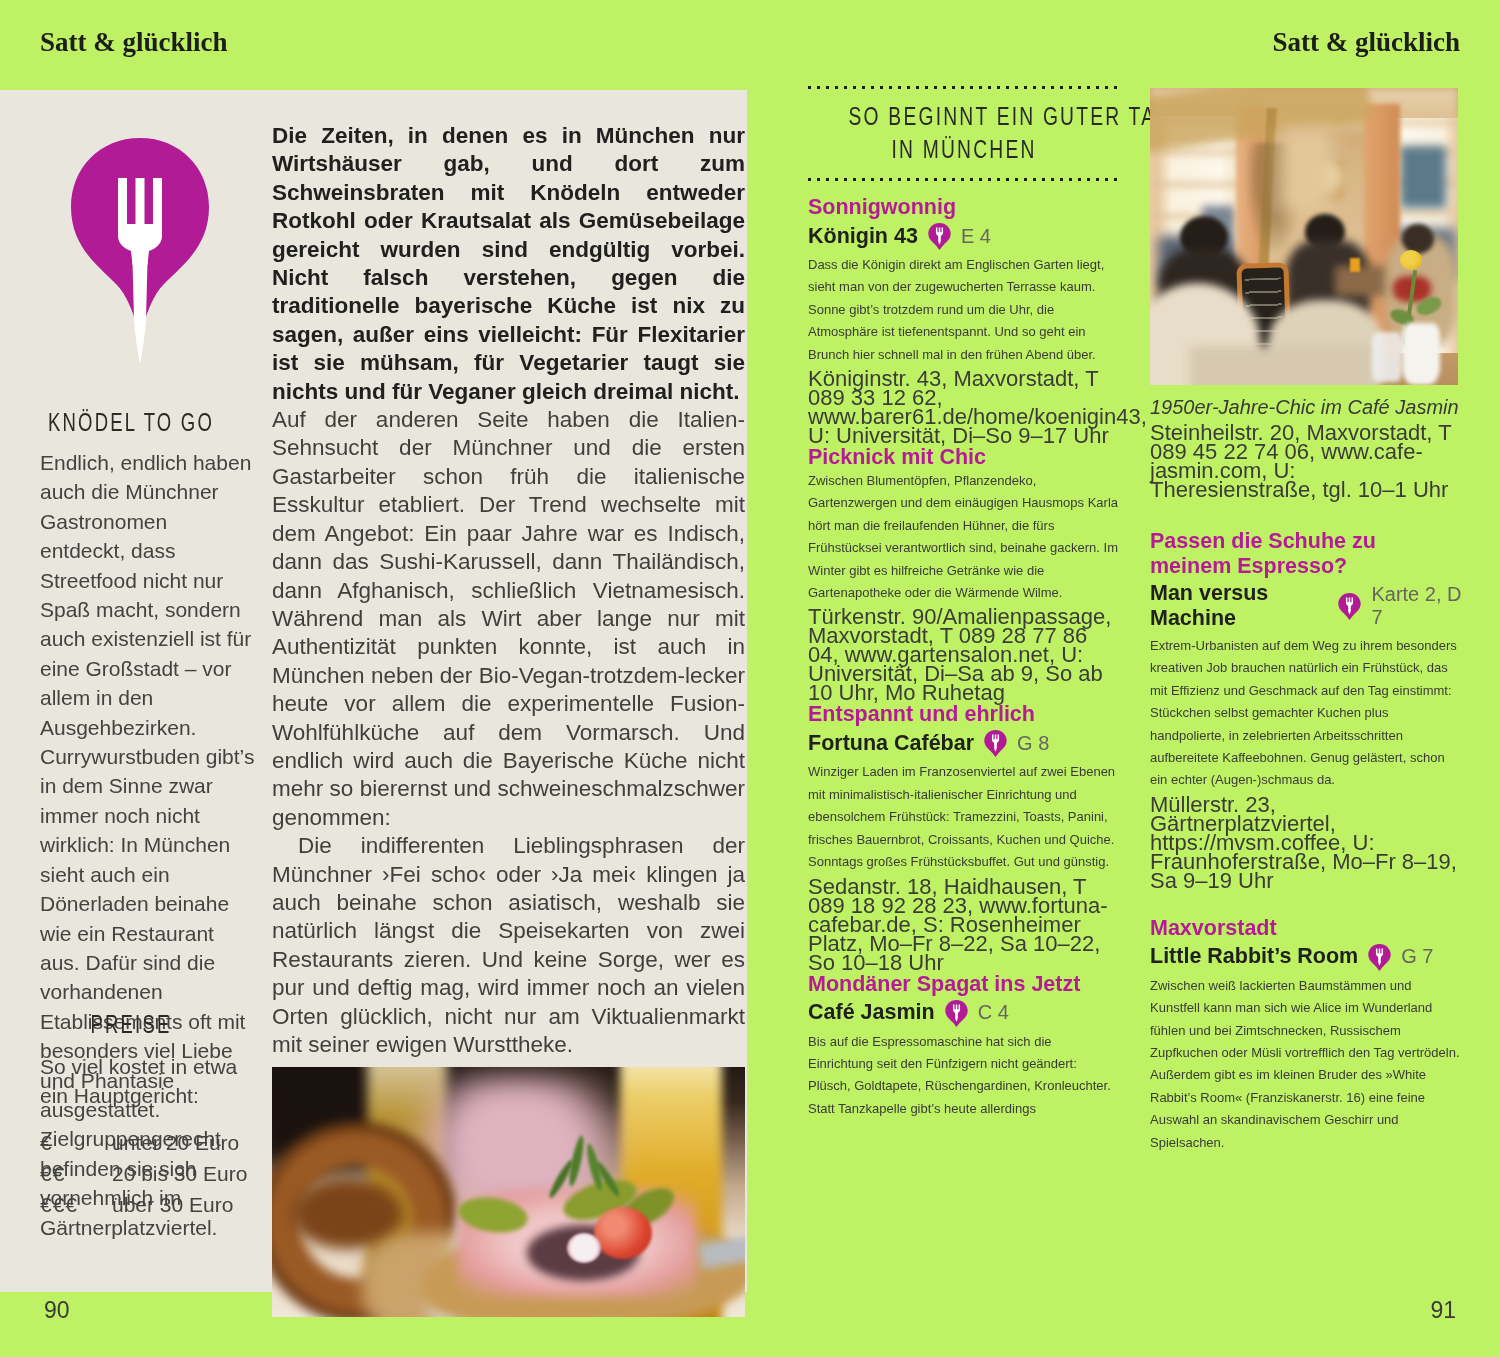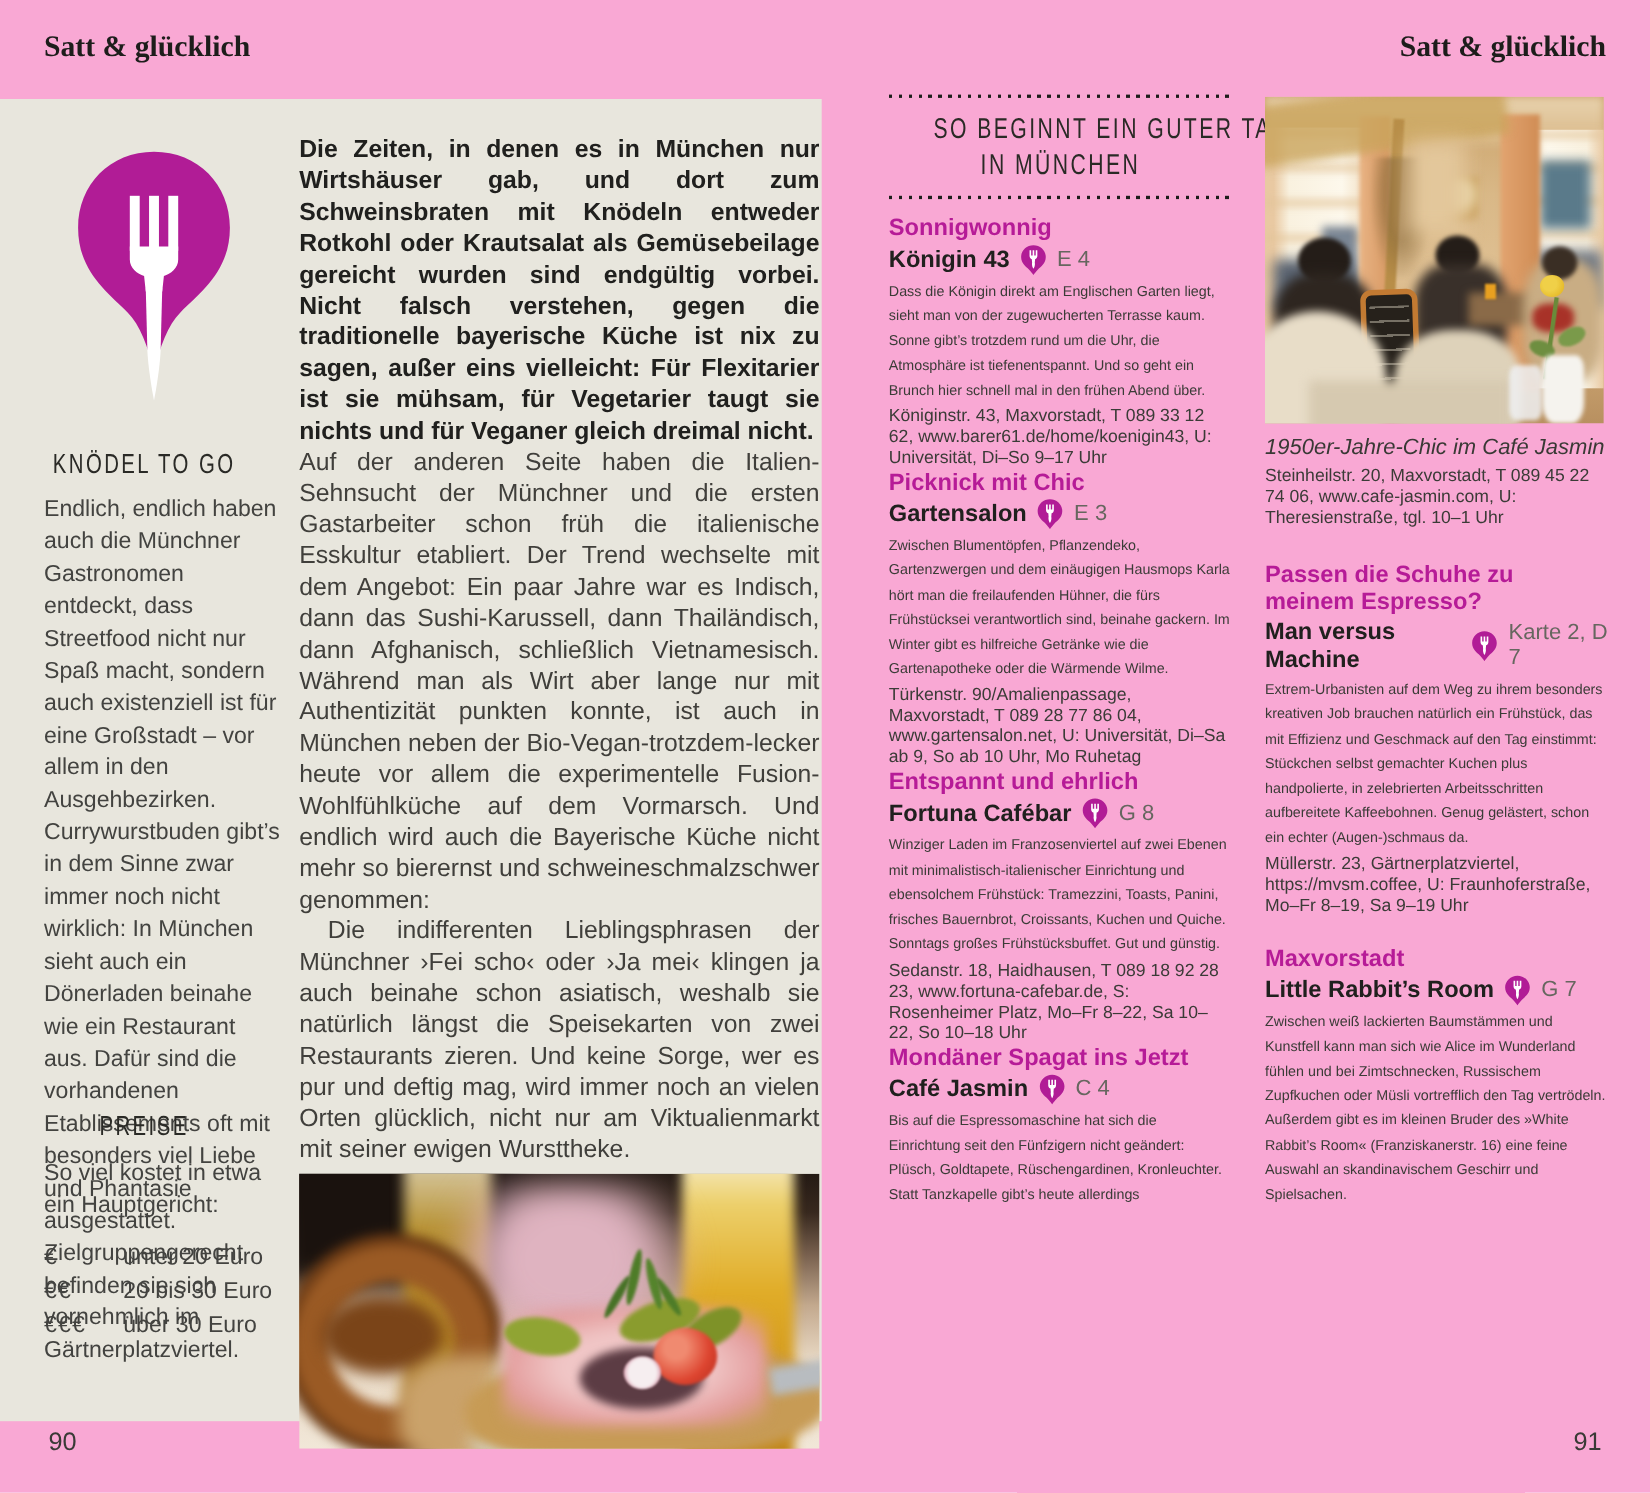--- a/index.html
+++ b/index.html
@@ -1,17 +1,17 @@
 <!DOCTYPE html>
 <html lang="de"><head>
 <meta charset="utf-8">
 <style>
   * { margin:0; padding:0; box-sizing:border-box; }
   body { background:#ffffff; }
-  .page { position:relative; width:1500px; height:1357px; background:#f9a8d4; overflow:hidden;
+  .page { position:relative; width:1500px; height:1357px; background:#bef264; overflow:hidden;
           font-family:"Liberation Sans", sans-serif; color:#222220; }
 
   .running-head { position:absolute; top:27px; font-family:"Liberation Serif", serif;
                   font-weight:700; font-size:27px; color:#1d1d1b; }
   .running-head.left  { left:40px; }
   .running-head.right { right:40px; }
 
   .beige { position:absolute; left:0; top:90px; width:747px; height:1202px; background:#e8e6dd; }
 
   
@@ -49,21 +49,21 @@
   .listing-title .script-head { display:block; font-size:26px; line-height:33px; }
 
   .entry { }
   .entry.first { margin-top:14px; }
   .kicker { font-weight:700; font-size:21.5px; line-height:25px; color:#b61b97; }
   .nameline { display:flex; align-items:center; gap:9px; margin-top:2px; margin-bottom:4px; }
   .ename { font-weight:700; font-size:21.5px; color:#20201e; }
   .eref { font-size:20px; color:#66665f; }
   .micon { display:inline-block; width:25px; height:28px; flex:0 0 auto; }
   .lbody { font-size:13px; line-height:22.4px; color:#3b3b37; hyphens:auto; }
-  .laddr { font-size:16px; line-height:19px; color:#3b3b37; margin-top:3px; hyphens:auto; }
+  .laddr { font-size:22px; line-height:19px; color:#3b3b37; margin-top:3px; hyphens:auto; }
 
   
   .rightcol { position:absolute; left:1150px; top:88px; width:312px; }
   .photo.cafe { width:308px; height:297px; }
   .rc-caption { font-style:italic; font-size:20px; line-height:26px; color:#393935; margin-top:9px; }
   .rc-body { margin-top:16px; }
   .rightcol .entry.e5 { margin-top:30px; }
   .rightcol .entry.e6 { margin-top:26px; }
 
   .pagenum { position:absolute; top:1297px; font-size:23px; color:#3a3a36; }
@@ -166,28 +166,20 @@
               <path fill="#fff" d="M9.2,6 h1.6 v5 h1.4 V6 h1.6 v5 h1.4 V6 h1.6 v5.6 c0,1.6 -1,2.6 -2.2,3 l-0.3,3.4 c0.5,2 -0.3,4.6 -1.3,6 c-1,-1.4 -1.8,-4 -1.3,-6 l-0.3,-3.4 c-1.2,-0.4 -2.2,-1.4 -2.2,-3 Z"></path>
             </svg></span>
         <span class="eref">E 4</span>
       </div>
       <p class="lbody">Dass die Königin direkt am Englischen Garten liegt, sieht man von der zugewucherten Terrasse kaum. Sonne gibt’s trotzdem rund um die Uhr, die Atmosphäre ist tiefenentspannt. Und so geht ein Brunch hier schnell mal in den frühen Abend über.</p>
       <p class="laddr">Königinstr. 43, Maxvorstadt, T 089 33 12 62, www.barer61.de/home/koenigin43, U: Universität, Di–So 9–17 Uhr</p>
     </div>
 
     <div class="entry">
       <div class="kicker">Picknick mit Chic</div>
-      <div class="nameline">
-        <span class="ename">Gartensalon</span>
-        <span class="micon"><svg viewBox="0 0 26 30" width="25" height="28">
-              <path fill="#b11c96" d="M13,1 C19.6,1 25,6.1 25,12.4 C25,18.7 20.3,21.6 17.4,24.6 C15.6,26.5 14,28.6 13,30 C12,28.6 10.4,26.5 8.6,24.6 C5.7,21.6 1,18.7 1,12.4 C1,6.1 6.4,1 13,1 Z"></path>
-              <path fill="#fff" d="M9.2,6 h1.6 v5 h1.4 V6 h1.6 v5 h1.4 V6 h1.6 v5.6 c0,1.6 -1,2.6 -2.2,3 l-0.3,3.4 c0.5,2 -0.3,4.6 -1.3,6 c-1,-1.4 -1.8,-4 -1.3,-6 l-0.3,-3.4 c-1.2,-0.4 -2.2,-1.4 -2.2,-3 Z"></path>
-            </svg></span>
-        <span class="eref">E 3</span>
-      </div>
       <p class="lbody">Zwischen Blumentöpfen, Pflanzendeko, Gartenzwergen und dem einäugigen Hausmops Karla hört man die freilaufenden Hühner, die fürs Frühstücksei verantwortlich sind, beinahe gackern. Im Winter gibt es hilfreiche Getränke wie die Gartenapotheke oder die Wärmende Wilme.</p>
       <p class="laddr">Türkenstr. 90/Amalienpassage, Maxvorstadt, T 089 28 77 86 04, www.gartensalon.net, U: Universität, Di–Sa ab 9, So ab 10 Uhr, Mo Ruhetag</p>
     </div>
 
     <div class="entry">
       <div class="kicker">Entspannt und ehrlich</div>
       <div class="nameline">
         <span class="ename">Fortuna Cafébar</span>
         <span class="micon"><svg viewBox="0 0 26 30" width="25" height="28">
               <path fill="#b11c96" d="M13,1 C19.6,1 25,6.1 25,12.4 C25,18.7 20.3,21.6 17.4,24.6 C15.6,26.5 14,28.6 13,30 C12,28.6 10.4,26.5 8.6,24.6 C5.7,21.6 1,18.7 1,12.4 C1,6.1 6.4,1 13,1 Z"></path>

